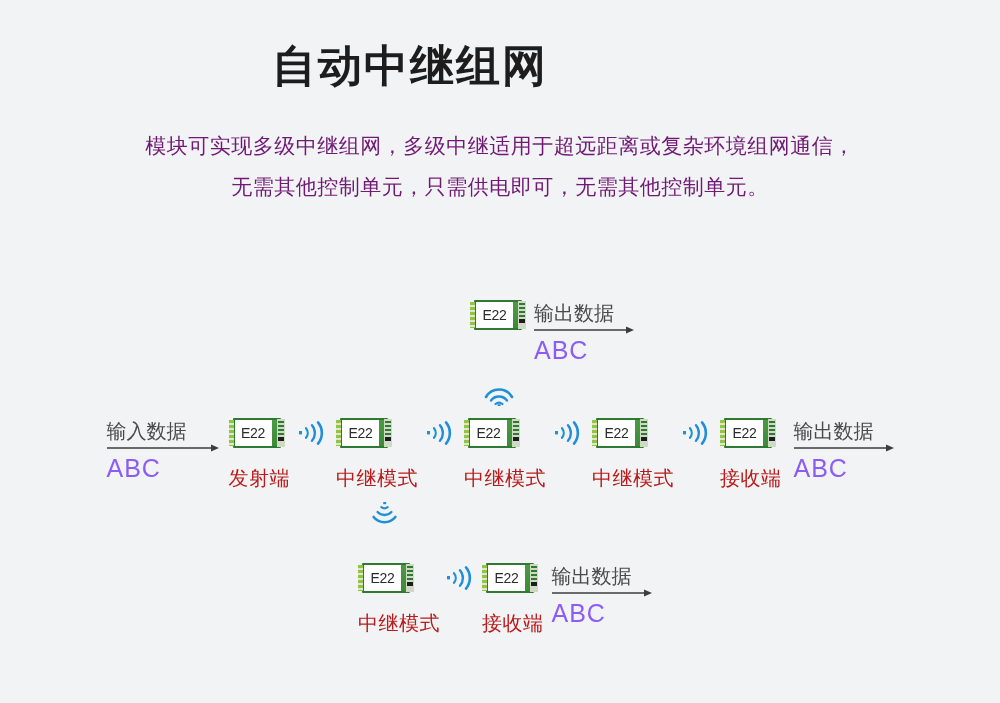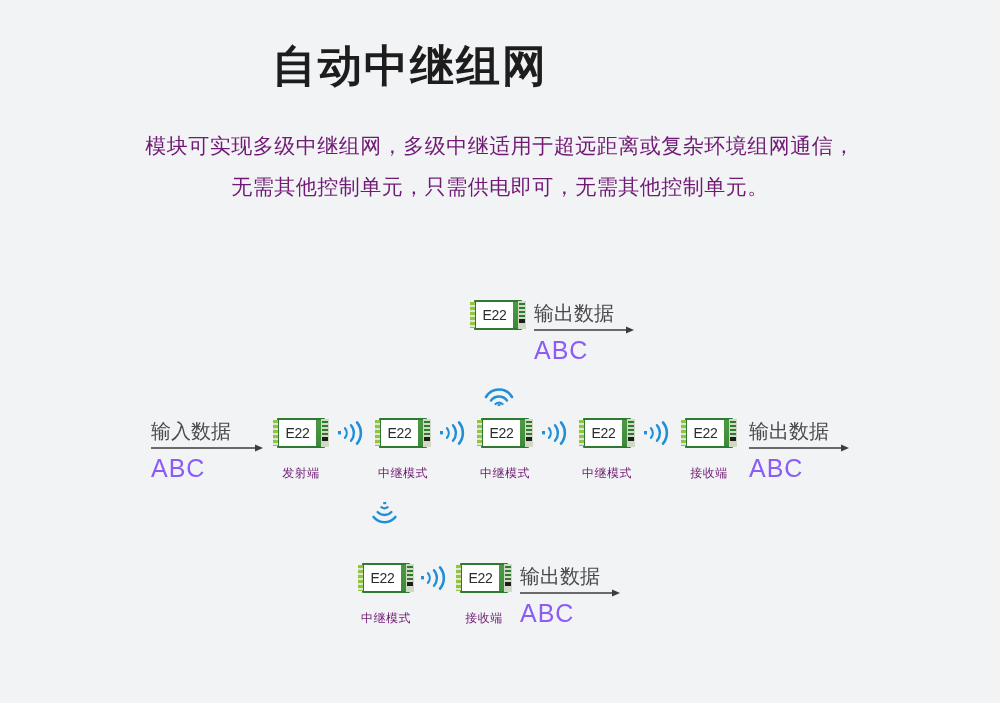--- a/index.html
+++ b/index.html
@@ -163,22 +163,22 @@
     font-size: 25px;
     color: #8b5cf6;
     line-height: 28px;
     letter-spacing: 1px;
   }
 
   
   .node { text-align: center; flex: none; }
   .node .cap {
     margin-top: 17px;
-    font-size: 12px;
-    color: #701a75;
+    font-size: 20px;
+    color: #b91c1c;
     white-space: nowrap;
     letter-spacing: 0.5px;
   }
 
   
   .row-main {
     position: absolute;
     top: 138px;
     left: 0;
     width: 1000px;

